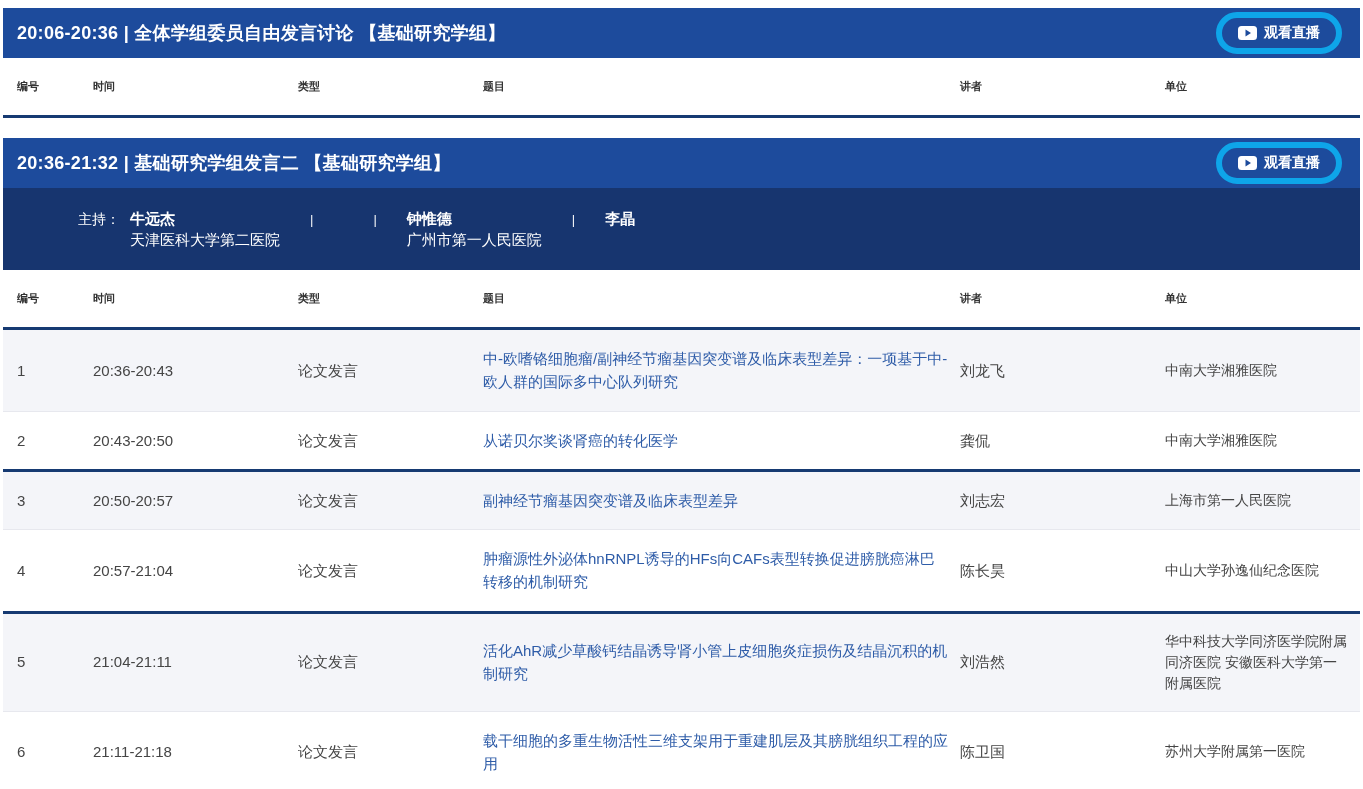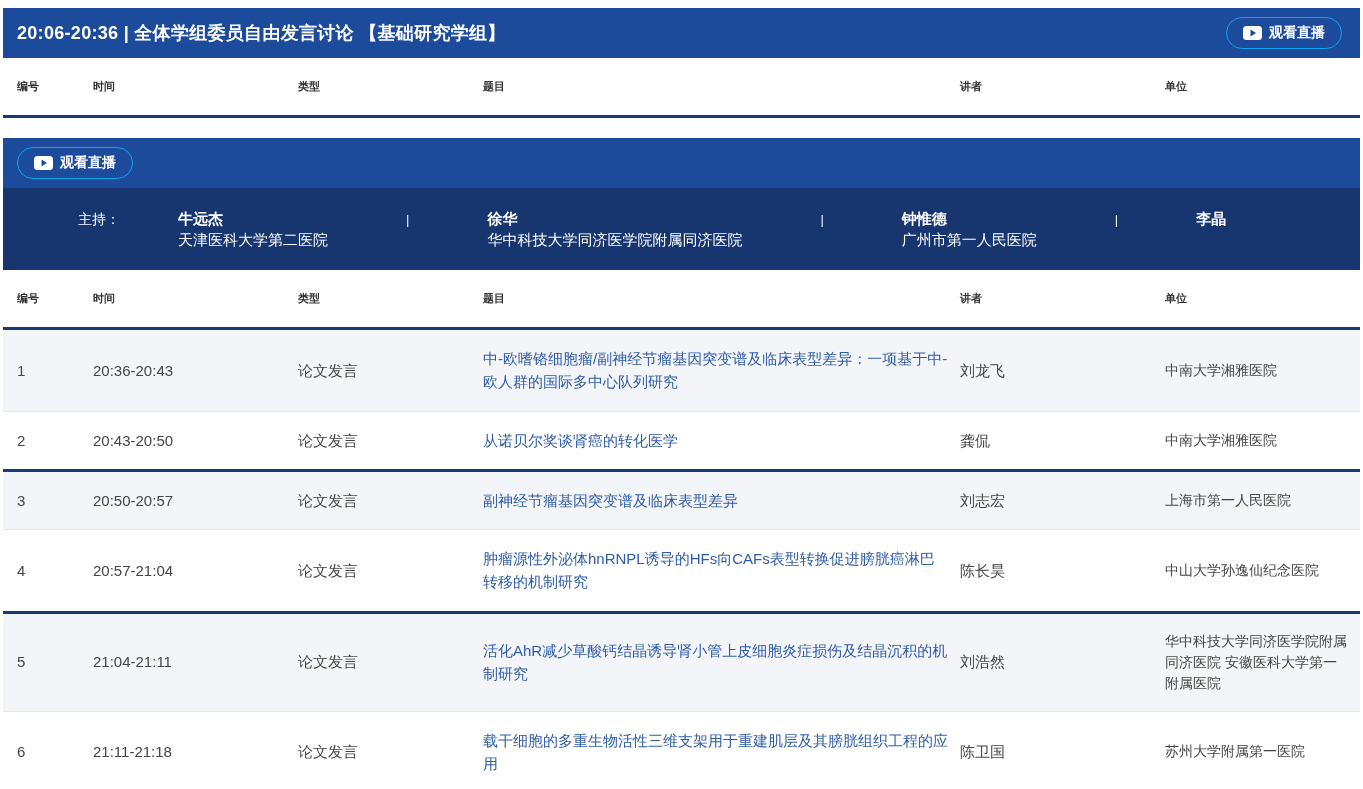--- a/index.html
+++ b/index.html
@@ -24,21 +24,21 @@
     gap: 48px;
   }
   .session-title {
     font-size: 18px;
     font-weight: bold;
     letter-spacing: 0.3px;
     white-space: nowrap;
   }
   .live-btn {
     background: transparent;
-    border: 1px solid #0ea5e9;
+    border: 6px solid #0ea5e9;
     border-radius: 999px;
     color: #ffffff;
     font-family: inherit;
     font-size: 14px;
     font-weight: bold;
     padding: 6px 16px;
     display: flex;
     align-items: center;
     gap: 7px;
     cursor: pointer;
@@ -50,21 +50,20 @@
   .moderator-bar {
     margin: 0 3px;
     background: #17356f;
     color: #ffffff;
     padding: 20px 24px 20px 75px;
     display: flex;
     flex-wrap: wrap;
     align-items: baseline;
     font-size: 14px;
     line-height: 1.4;
-    gap: 48px;
   }
   .mod-label { font-size: 14px; margin-right: 10px; }
   .mod-item { display: inline-flex; align-items: baseline; flex-direction: column; }
   .mod-name { font-size: 15px; font-weight: bold; margin-right: 8px; }
   .mod-aff  { font-size: 15px; font-weight: normal; }
   .mod-sep  { margin: 0 30px; font-size: 13px; opacity: 0.95; }
 
   
   table.schedule {
     width: 1357px;
@@ -147,42 +146,39 @@
         </tr>
       </thead>
       <tbody></tbody>
     </table>
   </section>
 
   <div class="section-gap"></div>
 
   <section>
     <div class="session-header">
+      <span class="session-title">20:36-21:32 | 基础研究学组发言二 【基础研究学组】</span>
       <button class="live-btn">
         <span>
           <svg width="19" height="14" viewBox="0 0 19 14">
             <rect x="0" y="0" width="19" height="14" rx="3.5" fill="#ffffff"></rect>
             <polygon points="7.5,3.6 13,7 7.5,10.4" fill="#1d4b9c"></polygon>
           </svg>
         </span>
         <span>观看直播</span>
       </button>
     </div>
 
     <div class="moderator-bar">
       <span class="mod-label">主持：</span>
       <span class="mod-item">
         <span class="mod-name">牛远杰</span>
         <span class="mod-aff">天津医科大学第二医院</span>
       </span>
       <span class="mod-sep">|</span>
-      <span class="mod-item">
-        <span class="mod-name">徐华</span>
-        <span class="mod-aff">华中科技大学同济医学院附属同济医院</span>
-      </span>
       <span class="mod-sep">|</span>
       <span class="mod-item">
         <span class="mod-name">钟惟德</span>
         <span class="mod-aff">广州市第一人民医院</span>
       </span>
       <span class="mod-sep">|</span>
       <span class="mod-item">
         <span class="mod-name">李晶</span>
       </span>
     </div>

